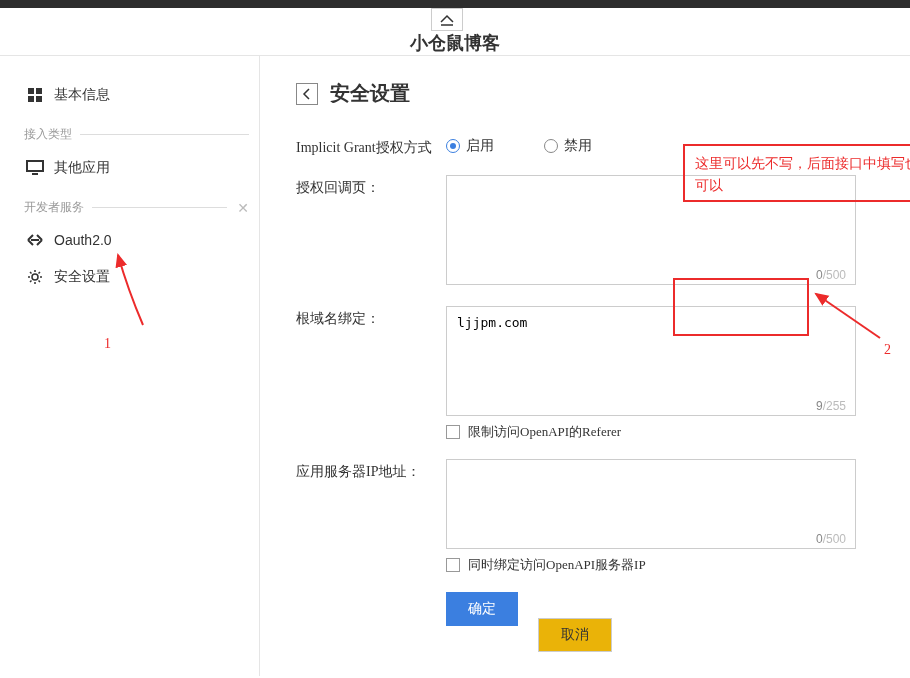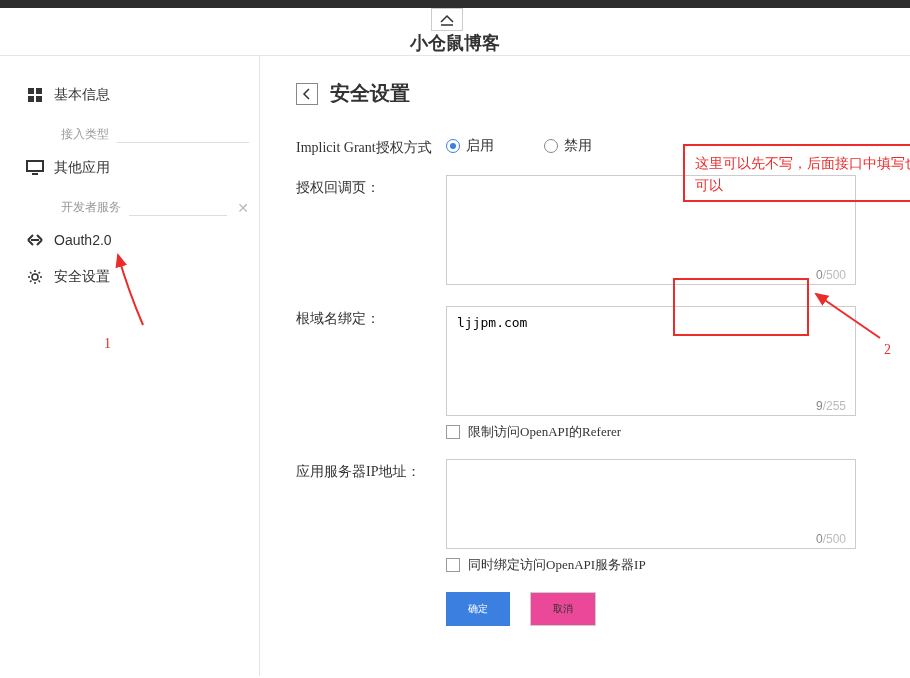--- a/index.html
+++ b/index.html
@@ -6,21 +6,21 @@
     body { font-family: -apple-system, "Microsoft YaHei", sans-serif; font-size: 14px; color: #333; background: #fff; }
     .topbar { height: 8px; background: #2d2d2d; }
     .header { height: 48px; display: flex; align-items: center; padding: 0 20px; border-bottom: 1px solid #e5e5e5; flex-direction: column; }
     .back-btn { width: 32px; height: 28px; border: 1px solid #ccc; display: flex; align-items: center; justify-content: center; margin-right: 16px; cursor: pointer; background: #fff; }
     .back-btn svg { width: 16px; height: 12px; }
     .header-title { font-size: 18px; font-weight: bold; }
     .container { display: flex; }
     .sidebar { width: 260px; border-right: 1px solid #e5e5e5; padding: 20px 0 20px 24px; min-height: 620px; }
     .sidebar-item { display: flex; align-items: center; padding: 10px 0; cursor: pointer; color: #333; }
     .sidebar-item .icon { width: 22px; display: flex; align-items: center; justify-content: center; margin-right: 8px; }
-    .sidebar-section { display: flex; align-items: flex-end; color: #999; font-size: 12px; padding: 12px 0 6px 0; margin-left: 37px; }
+    .sidebar-section { display: flex; align-items: center; color: #999; font-size: 12px; padding: 12px 0 6px 0; }
     .sidebar-section .line { flex: 1; height: 1px; background: #ddd; margin-left: 8px; margin-right: 10px; }
     .sidebar-section .close-x { color: #bbb; margin-right: 10px; font-size: 14px; }
     .main { flex: 1; padding: 24px 36px; position: relative; }
     .page-title-row { display: flex; align-items: center; margin-bottom: 28px; }
     .back-square { width: 22px; height: 22px; border: 1px solid #888; display: flex; align-items: center; justify-content: center; margin-right: 12px; cursor: pointer; }
     .page-title { font-size: 20px; font-weight: bold; }
     .form-row { display: flex; margin-bottom: 18px; }
     .form-label { width: 150px; font-family: SimSun, serif; color: #333; padding-top: 4px; }
     .form-control { flex: 1; max-width: 390px; }
     .radio-group { display: flex; align-items: center; gap: 50px; padding-top: 2px; }
@@ -28,23 +28,23 @@
     .radio-outer { width: 14px; height: 14px; border-radius: 50%; border: 1px solid #888; display: flex; align-items: center; justify-content: center; }
     .radio-outer.checked { border-color: #3b7fe0; }
     .radio-inner { width: 6px; height: 6px; border-radius: 50%; background: #3b7fe0; }
     .textarea-box { position: relative; width: 410px; }
     .textarea { width: 100%; height: 110px; border: 1px solid #ccc; padding: 8px 10px; font-family: SimSun, monospace; font-size: 13px; resize: none; outline: none; }
     .counter { position: absolute; bottom: 6px; right: 10px; font-size: 12px; color: #bbb; }
     .counter .cur { color: #888; }
     .checkbox-row { display: flex; align-items: center; gap: 8px; margin-top: 4px; font-family: SimSun, serif; font-size: 13px; }
     .checkbox { width: 14px; height: 14px; border: 1px solid #999; cursor: pointer; }
     .btn-row { display: flex; gap: 20px; margin-top: 8px; margin-left: 150px; }
-    .btn { height: 34px; padding: 0 22px; border: none; cursor: pointer; font-size: 10px; }
+    .btn { height: 34px; padding: 0 22px; border: none; cursor: pointer; font-size: 14px; }
     .btn-primary { background: #3b7fe0; color: #fff; }
-    .btn-default { background: #ec4899; border: 1px solid #ccc; color: #333; }
+    .btn-default { background: #eab308; border: 1px solid #ccc; color: #333; margin-top: 26px; }
     .anno-box1 { position: absolute; border: 2px solid #ec2b2b; left: 423px; top: 88px; width: 260px; height: 58px; padding: 6px 10px; color: #ec2b2b; font-size: 14px; pointer-events: none; line-height: 1.6; }
     .anno-box2 { position: absolute; border: 2px solid #ec2b2b; left: 413px; top: 222px; width: 136px; height: 58px; pointer-events: none; }
     .anno-num1 { position: absolute; left: 104px; top: 336px; color: #ec2b2b; font-size: 14px; font-family: SimSun, serif; }
     .anno-num2 { position: absolute; left: 624px; top: 286px; color: #ec2b2b; font-size: 14px; font-family: SimSun, serif; }
     svg.arrow1 { position: absolute; left: 108px; top: 250px; pointer-events: none; }
     svg.arrow2 { position: absolute; left: 548px; top: 230px; pointer-events: none; }
   </style>
 </head>
 <body>
 

